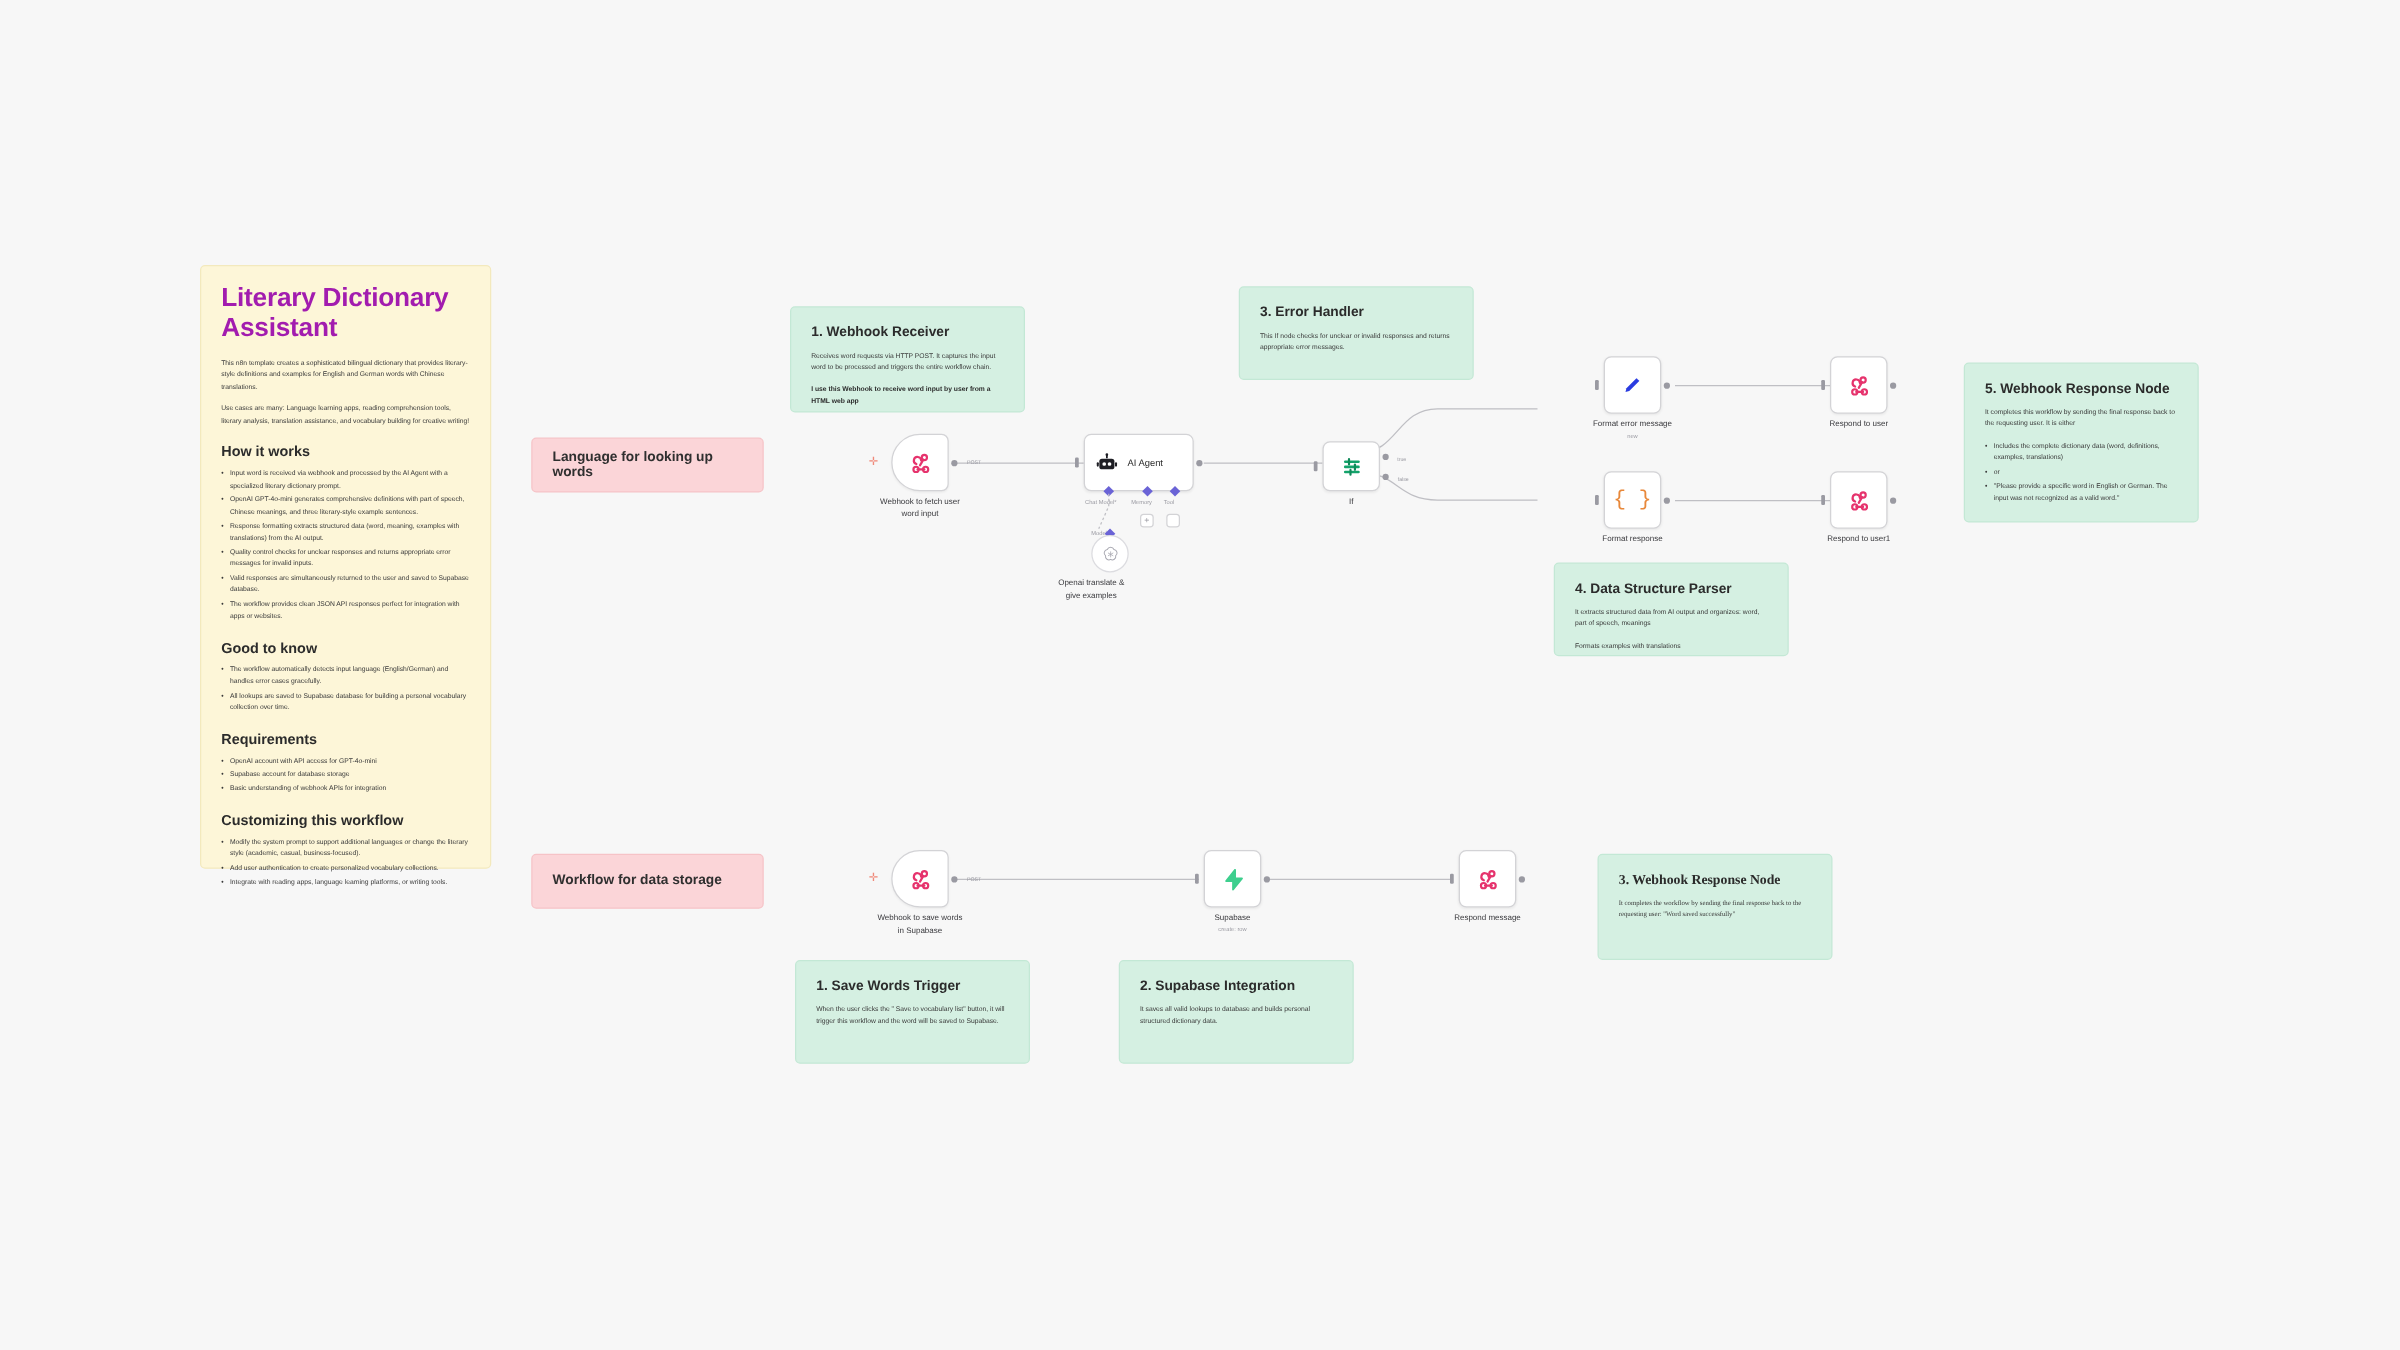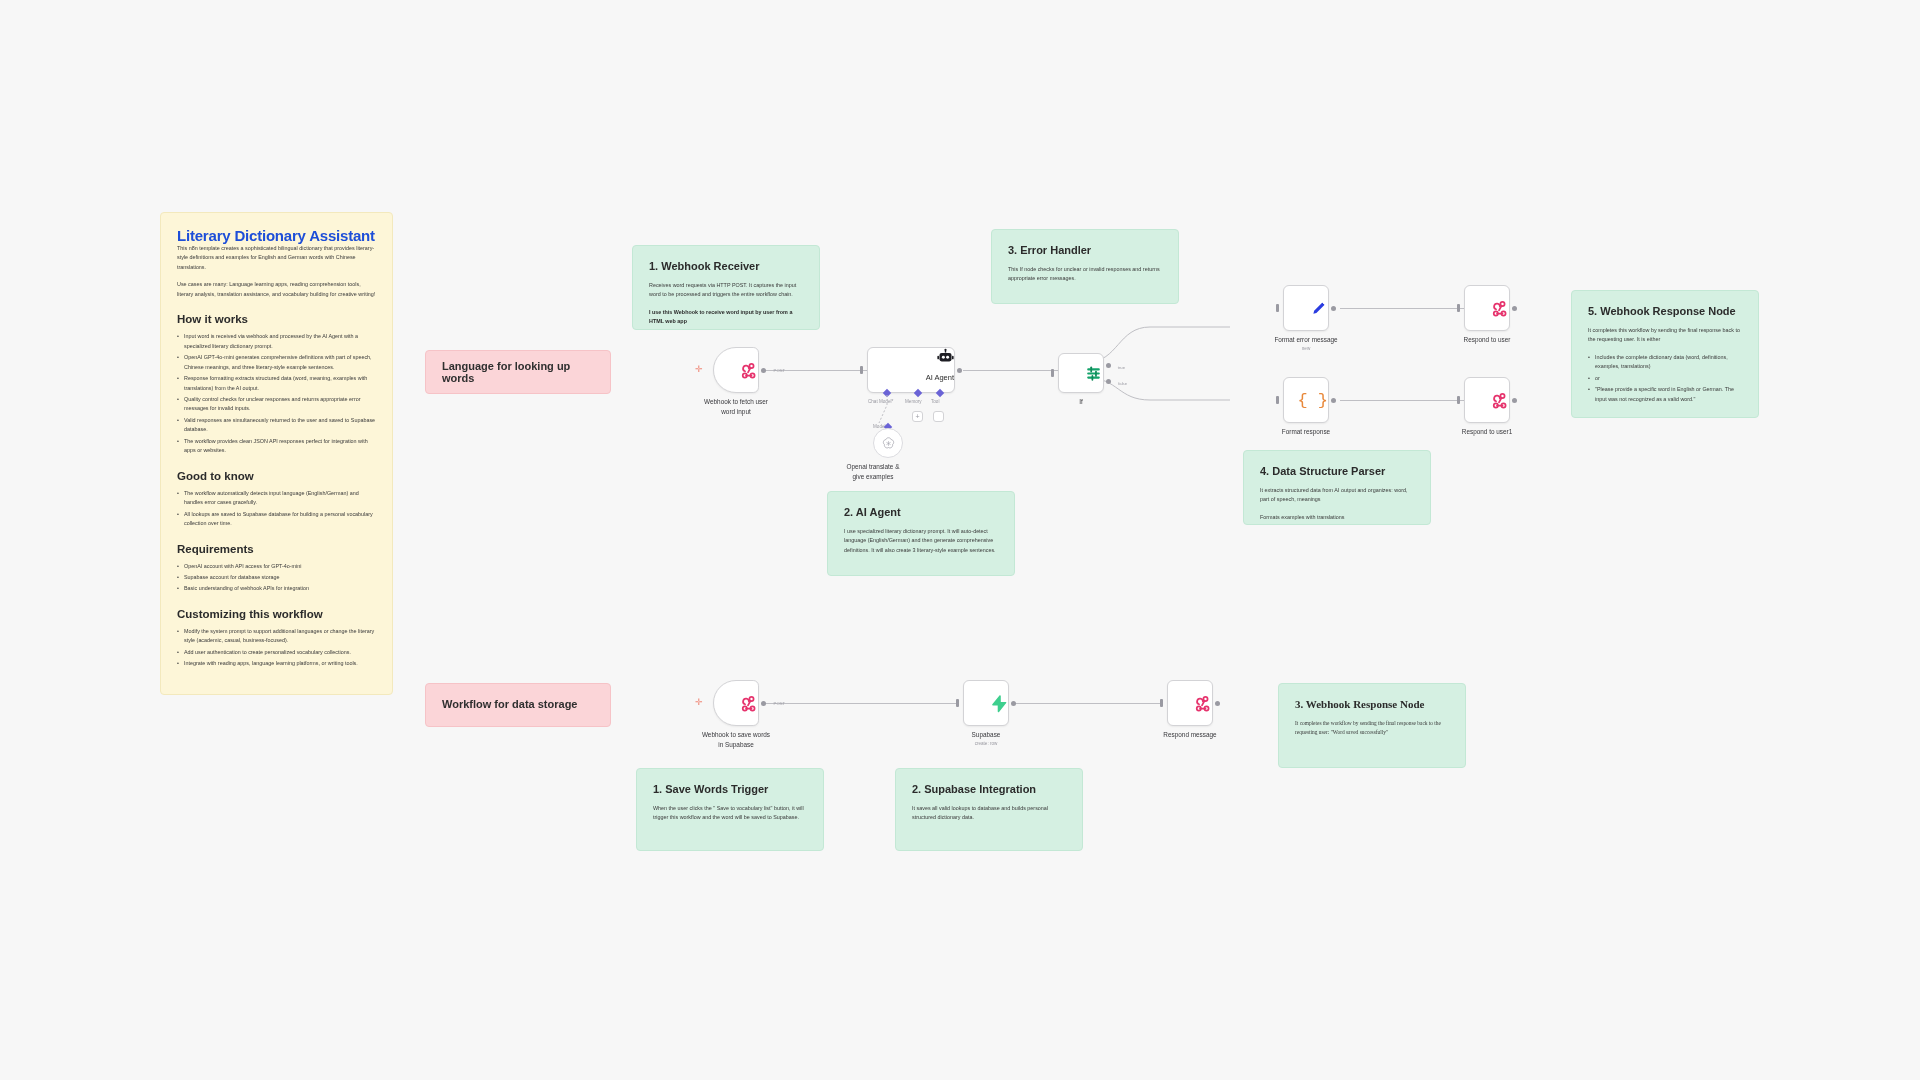--- a/index.html
+++ b/index.html
@@ -10,38 +10,37 @@
     overflow: hidden;
   }
   #canvas { position: relative; width: 1920px; height: 1080px; background: #f7f7f7; }
 
   
   .sticky { position: absolute; border-radius: 4px; padding: 14px 16px; }
   .sticky.yellow { background: #fdf6d8; border: 1px solid #f3e9bd; }
   .sticky.pink   { background: #fbd5d8; border: 1px solid #f6c3c7; }
   .sticky.green  { background: #d5f0e2; border: 1px solid #c3e8d5; }
 
-  .sticky h1 { font-size: 15px; font-weight: 700; color: #1d4ed8; letter-spacing: -.2px; }
+  .sticky h1 { font-size: 21px; font-weight: 700; color: #a21caf; letter-spacing: -.2px; margin-bottom: 12px; }
   .sticky h2 { font-size: 11.5px; font-weight: 700; color: #2b2b2b; margin: 14px 0 7px; }
   .sticky h3 { font-size: 11px; font-weight: 700; color: #2b2b2b; margin-bottom: 9px; }
   .sticky p  { font-size: 5.4px; line-height: 1.75; color: #3a3a3a; margin-bottom: 8px; }
   .sticky ul { list-style: none; margin-bottom: 8px; }
   .sticky li { font-size: 5.4px; line-height: 1.75; color: #3a3a3a; position: relative; padding-left: 7px; margin-bottom: 2px; }
   .sticky li:before { content: "•"; position: absolute; left: 0; top: 0; }
   .sticky .bold { font-weight: 700; color: #2b2b2b; }
   .pinklabel { font-size: 11px; font-weight: 700; color: #2f2f2f; }
 
   
   .node { position: absolute; }
   .nodebox {
     width: 46px; height: 46px;
     background: #fff; border: 1px solid #d3d3d6; border-radius: 6px;
-    display: flex; align-items: flex-end; justify-content: center;
+    display: flex; align-items: center; justify-content: center;
     box-shadow: 0 1px 2px rgba(0,0,0,.06);
-    flex-direction: column;
   }
   .nodebox.trigger { border-radius: 24px 6px 6px 24px; }
   .nodebox.wide { width: 88px; justify-content: flex-start; padding-left: 9px; gap: 8px; }
   .nodebox.wide .nlabel-in { font-size: 7.5px; color: #2b2b2b; }
   .nodelabel {
     position: absolute; top: 50px; left: 50%; transform: translateX(-50%);
     white-space: nowrap; font-size: 6.4px; color: #38383c; text-align: center; line-height: 1.5;
   }
   .nodesub { font-size: 4.6px; color: #9a9aa2; text-align: center; display: block; margin-top: 1px; }
 
@@ -112,24 +111,20 @@
     <h3>1. Webhook Receiver</h3>
     <p>Receives word requests via HTTP POST. It captures the input word to be processed and triggers the entire workflow chain.</p>
     <p class="bold">I use this Webhook to receive word input by user from a HTML web app</p>
   </div>
 
   <div class="sticky green" style="left:991px; top:229px; width:188px; height:75px;">
     <h3>3. Error Handler</h3>
     <p>This If node checks for unclear or invalid responses and returns appropriate error messages.</p>
   </div>
 
-  <div class="sticky green" style="left:827px; top:491px; width:188px; height:85px;">
-    <h3>2. AI Agent</h3>
-    <p>I use specialized literary dictionary prompt. It will auto-detect language (English/German) and then generate comprehensive definitions. It will also create 3 literary-style example sentences.</p>
-  </div>
 
   <div class="sticky green" style="left:1243px; top:450px; width:188px; height:75px;">
     <h3>4. Data Structure Parser</h3>
     <p>It extracts structured data from AI output and organizes: word, part of speech, meanings</p>
     <p>Formats examples with translations</p>
   </div>
 
   <div class="sticky green" style="left:1571px; top:290px; width:188px; height:128px;">
     <h3>5. Webhook Response Node</h3>
     <p>It completes this workflow by sending the final response back to the requesting user. It is either</p>

